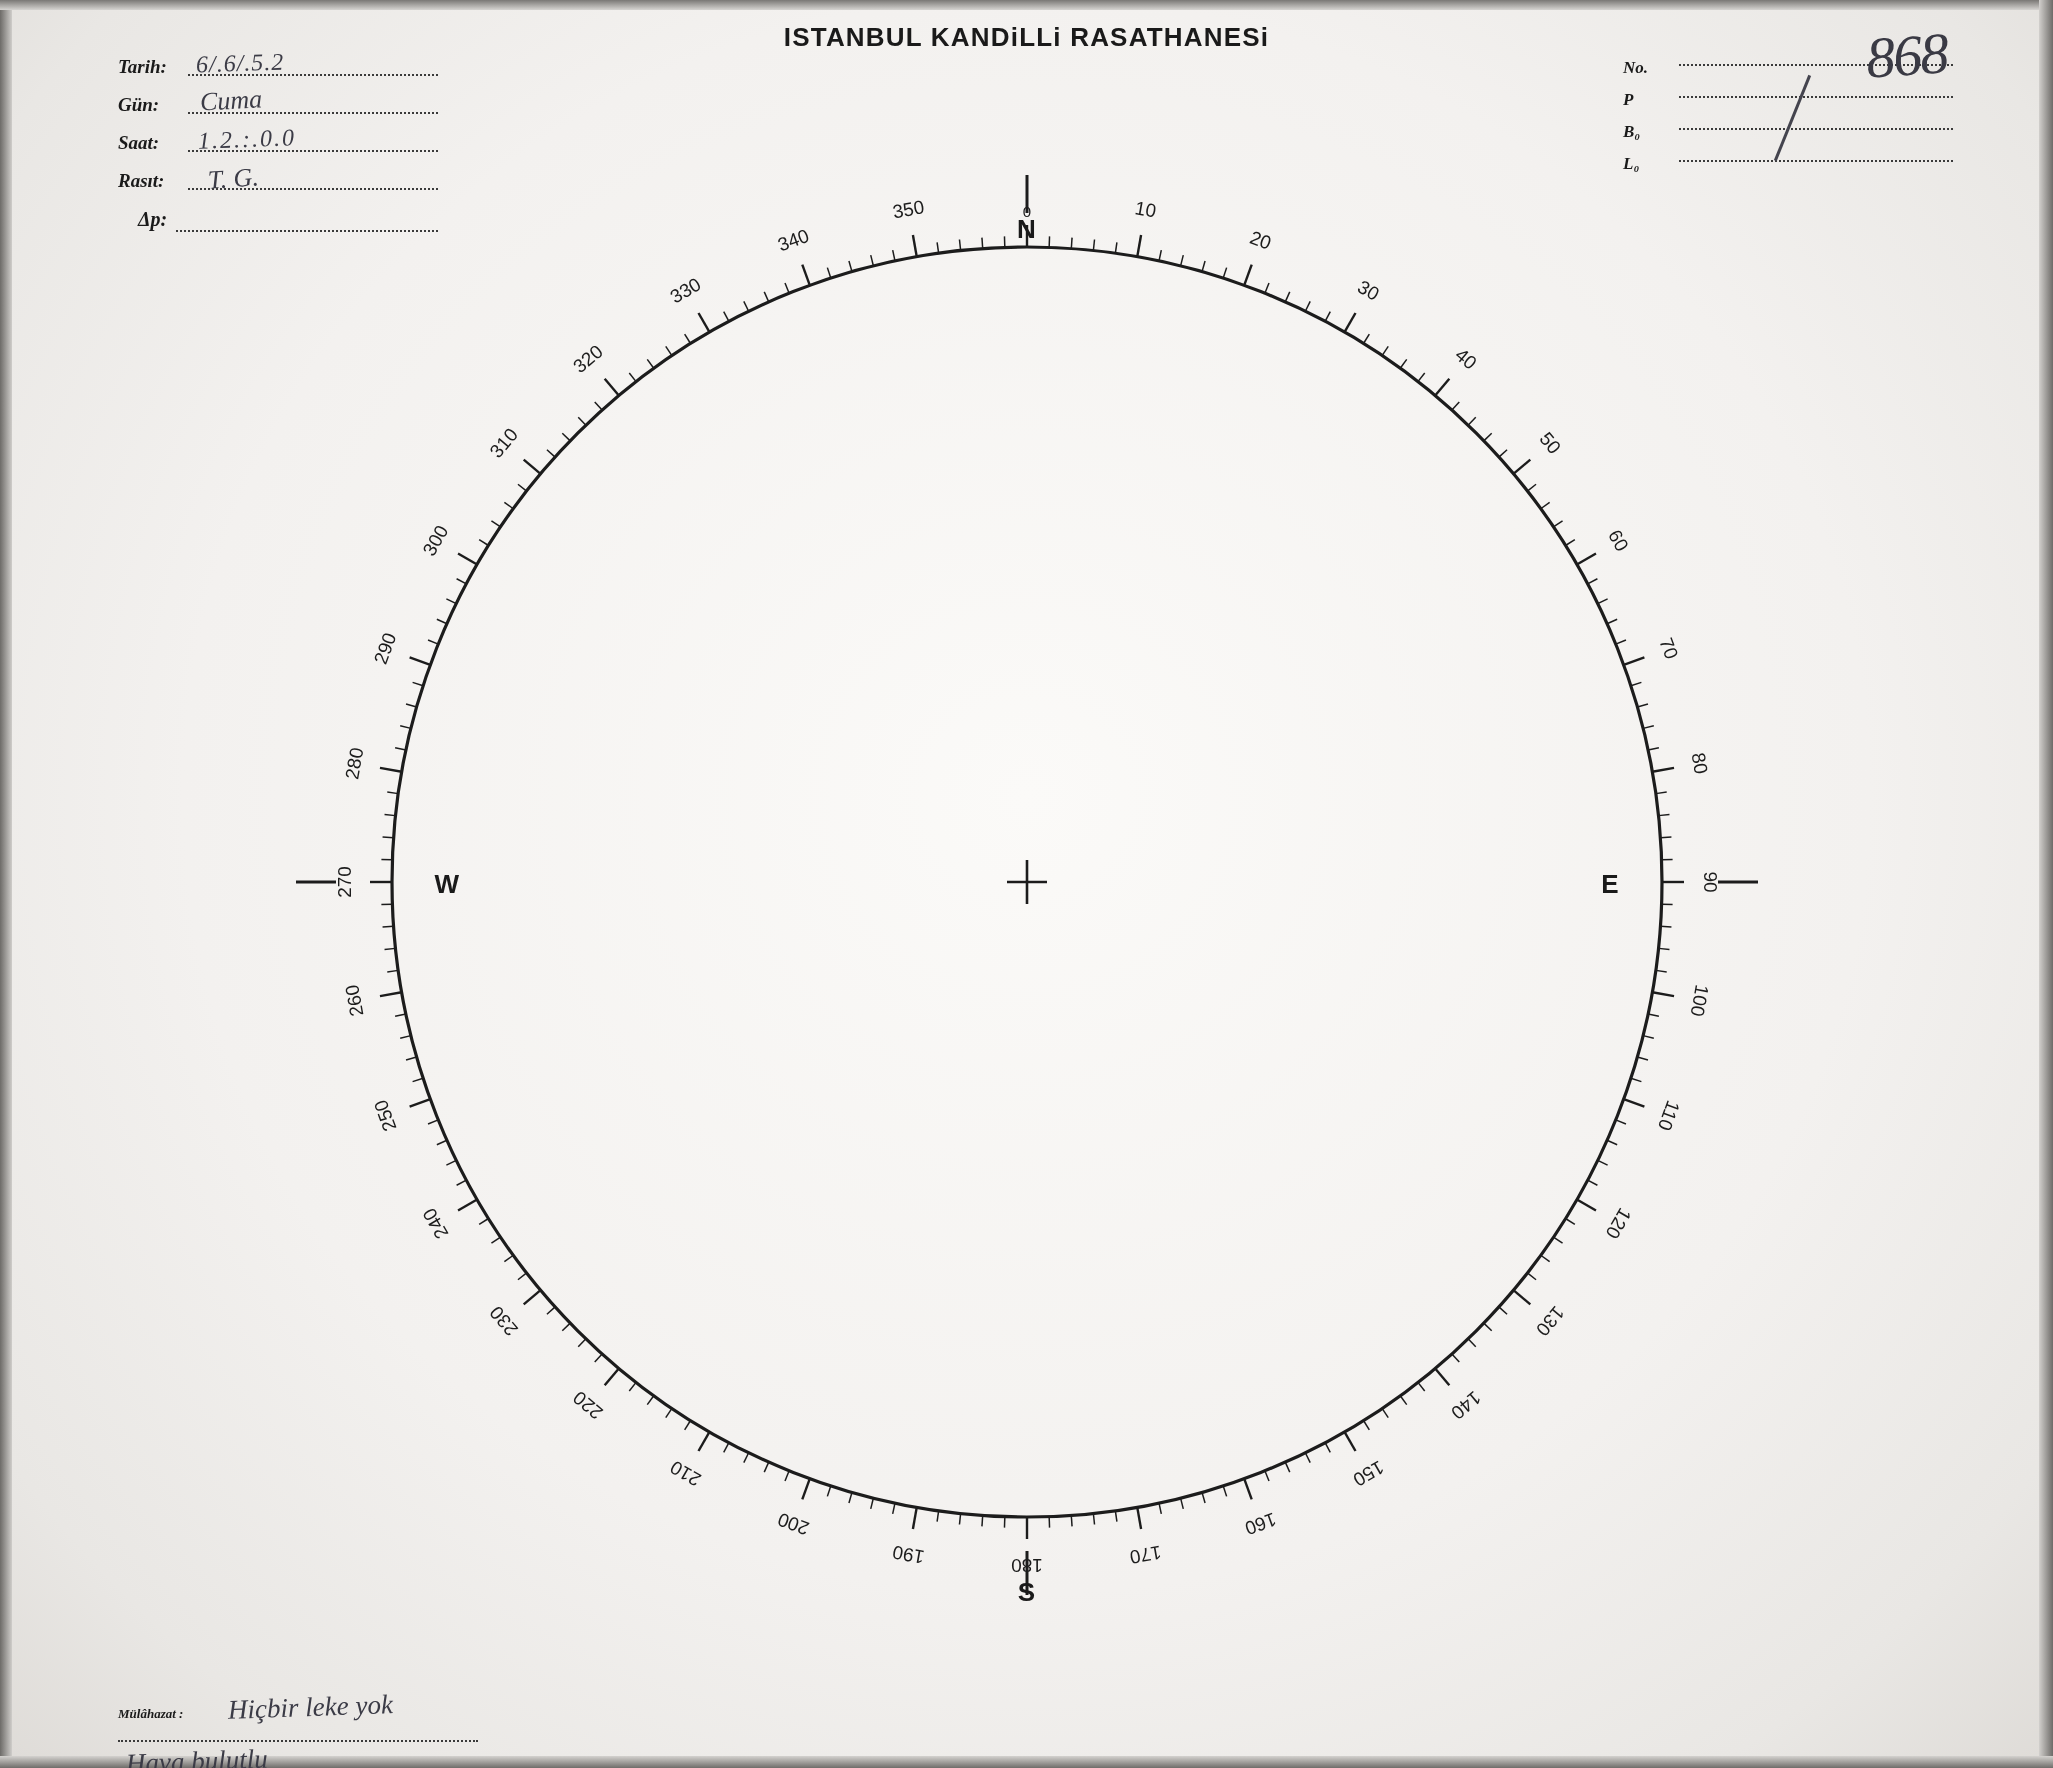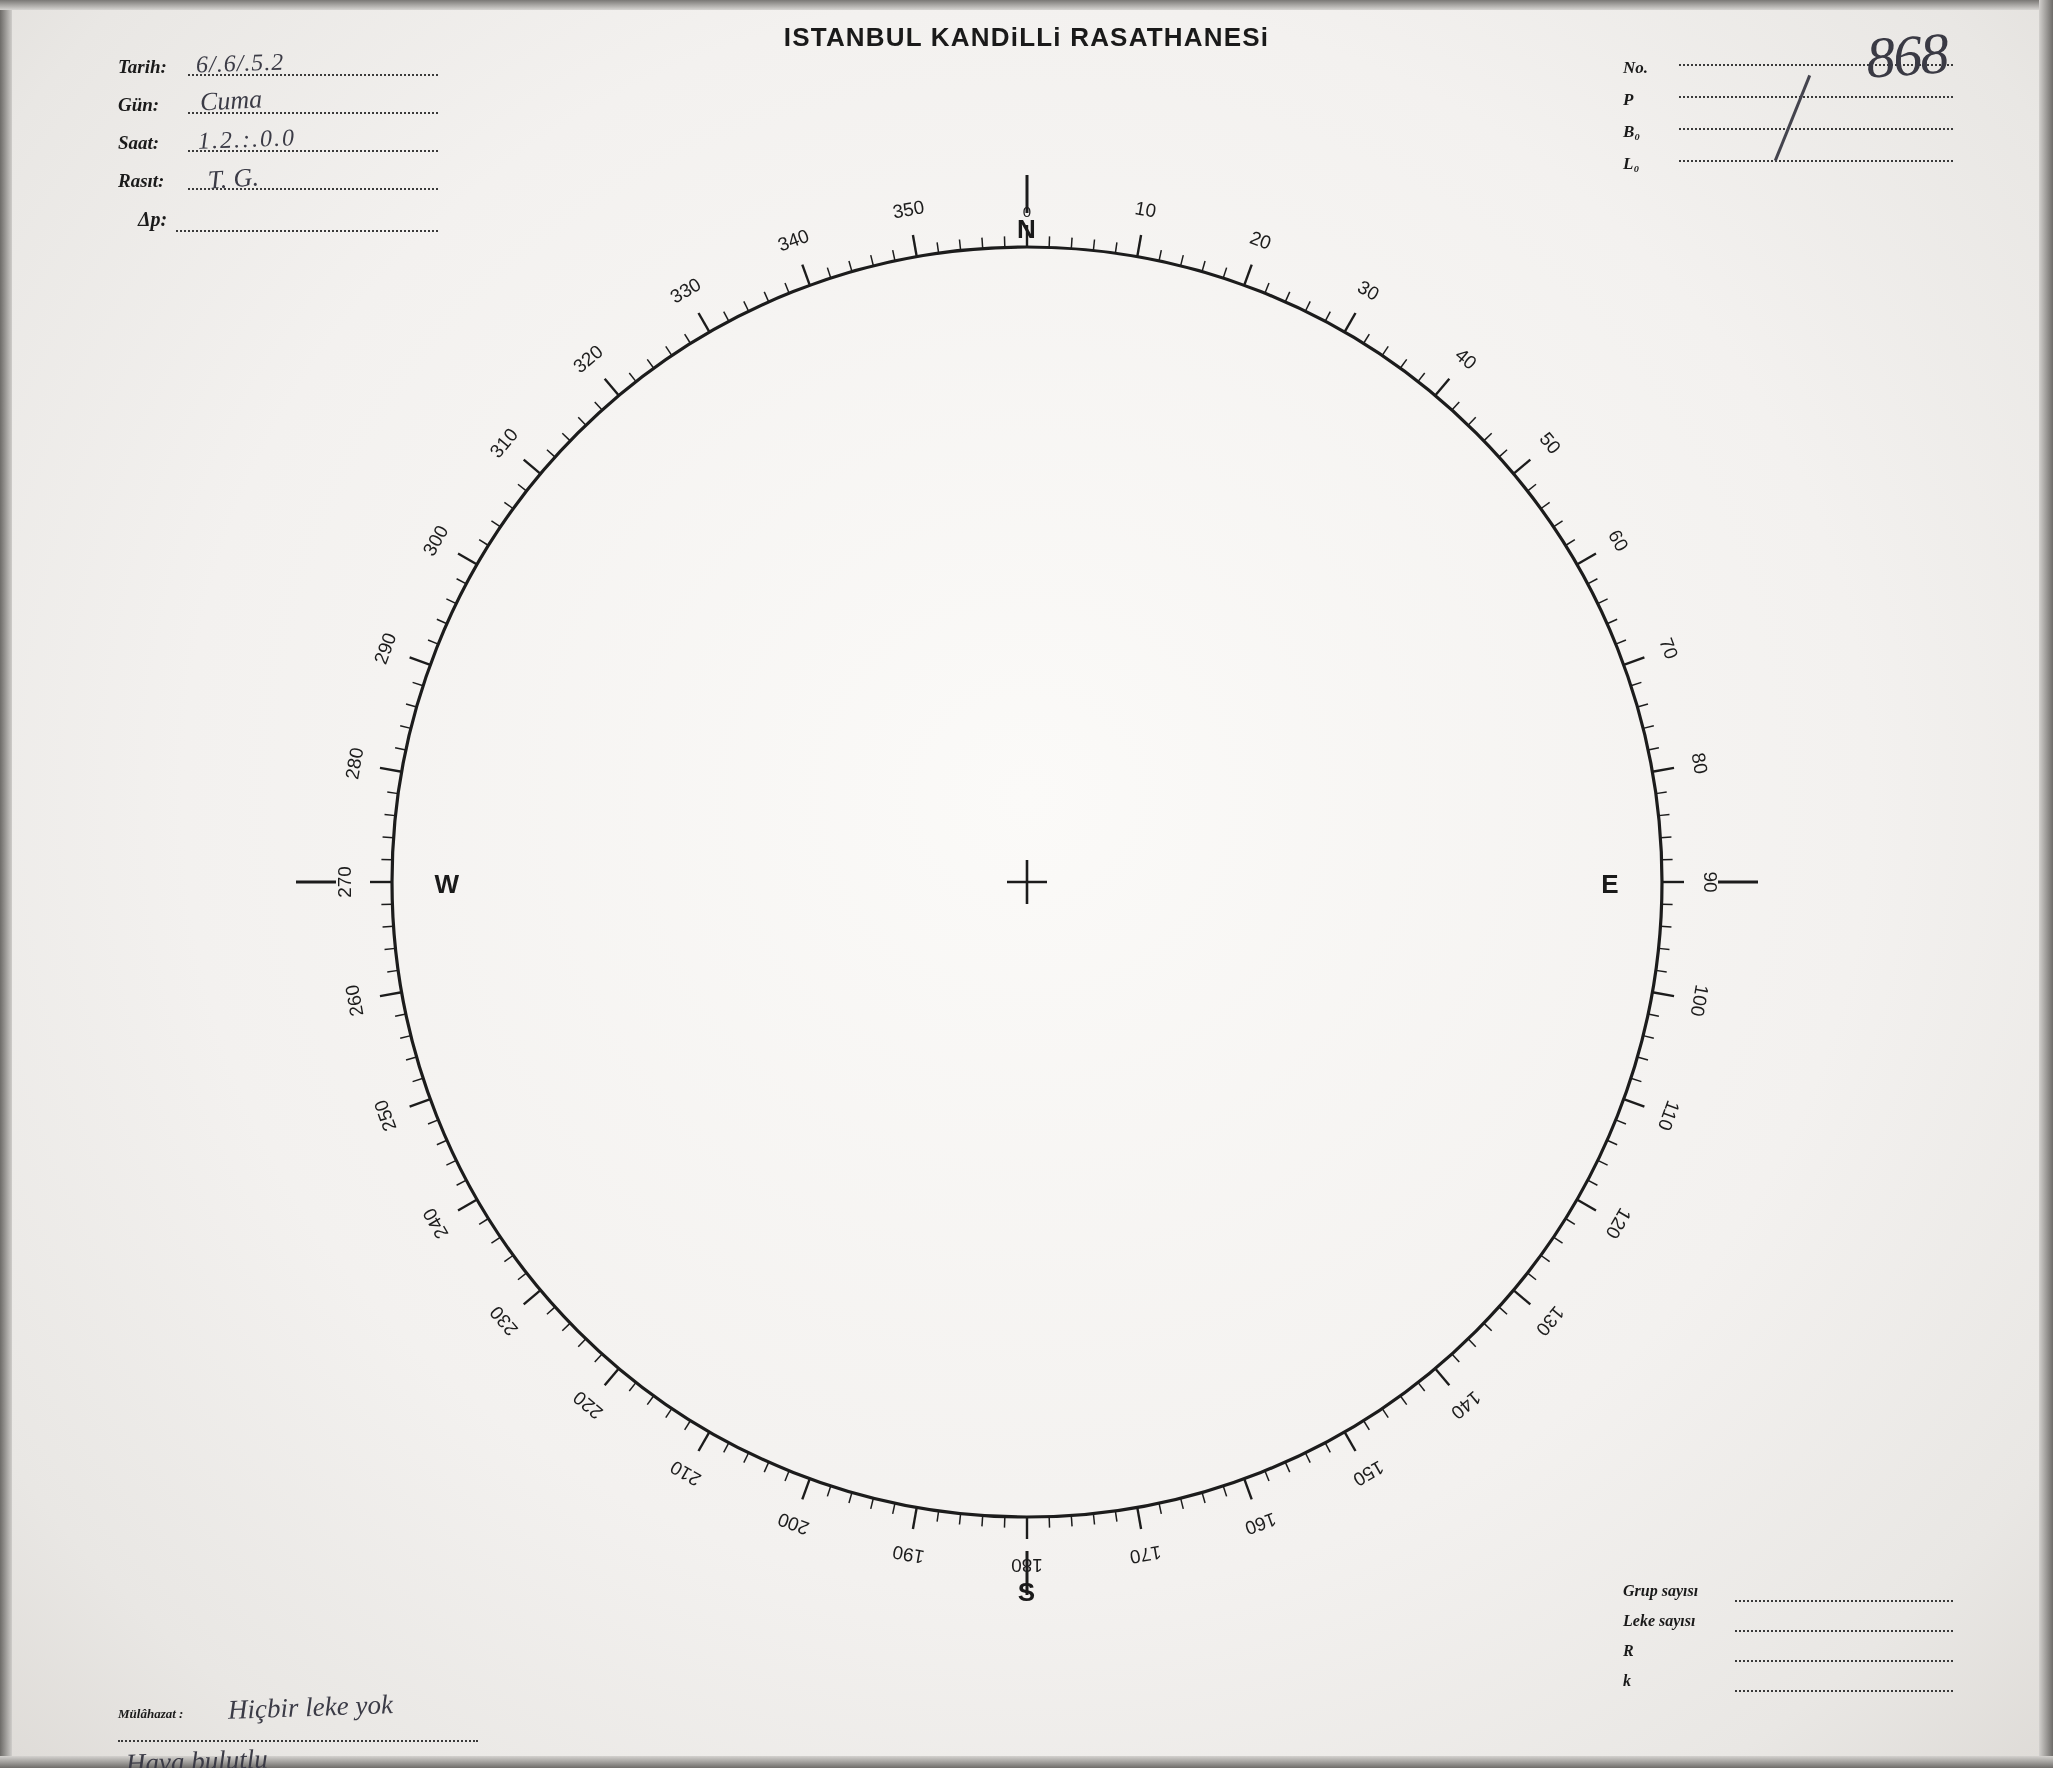--- a/index.html
+++ b/index.html
@@ -530,31 +530,13 @@
   </div>
 
   <div id="notes">
     <span id="notes-label">Mülâhazat :</span>
     <span class="note-rule" id="note-rule-1"></span>
 
     <span id="note-line-1">Hiçbir leke yok</span>
     <span id="note-line-2">Hava bulutlu</span>
   </div>
 
-  <div id="form-bottom-right">
-    <div class="br-row">
-      <span class="br-label">Grup sayısı</span>
-      <span class="br-dots"></span>
-    </div>
-    <div class="br-row">
-      <span class="br-label">Leke sayısı</span>
-      <span class="br-dots"></span>
-    </div>
-    <div class="br-row">
-      <span class="br-label">R</span>
-      <span class="br-dots"></span>
-    </div>
-    <div class="br-row">
-      <span class="br-label">k</span>
-      <span class="br-dots"></span>
-    </div>
-  </div>
 </div>
 
 </body></html>

